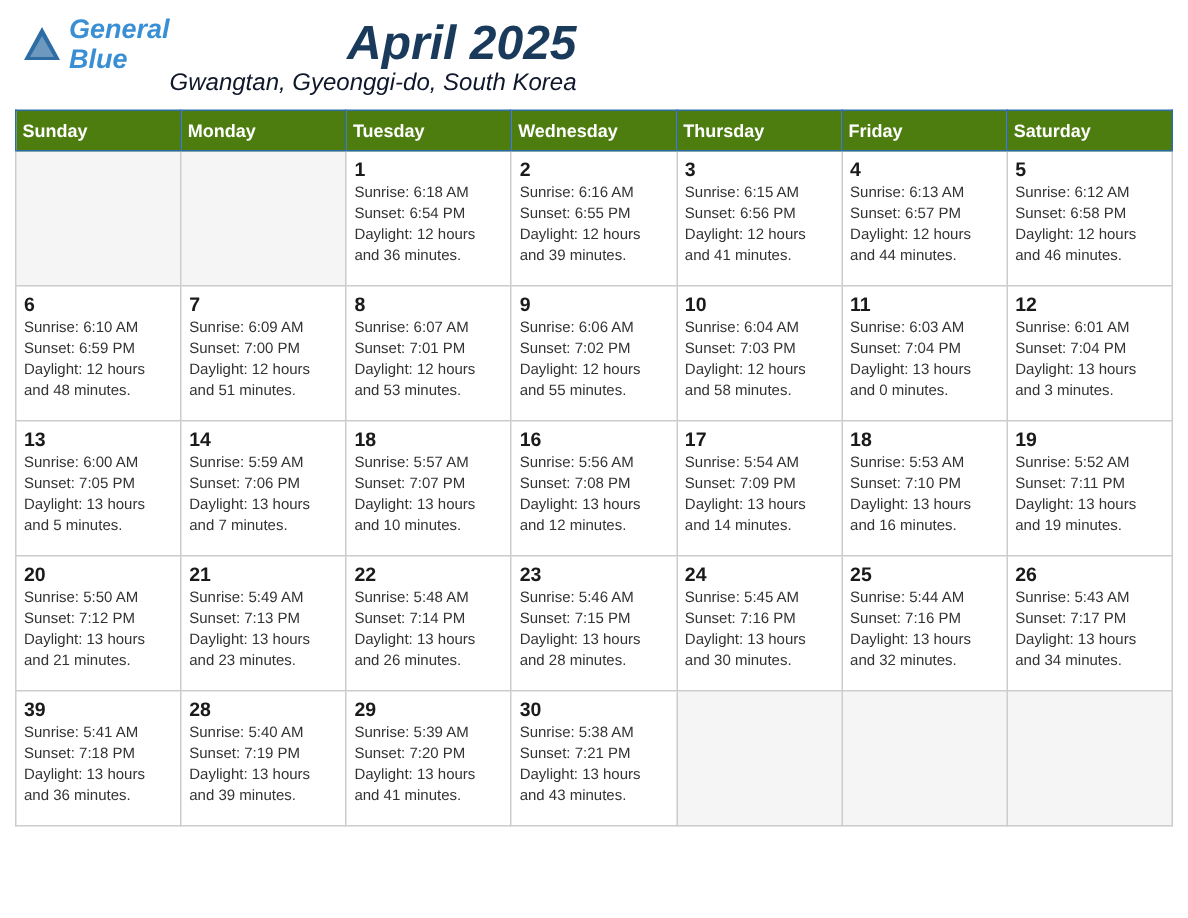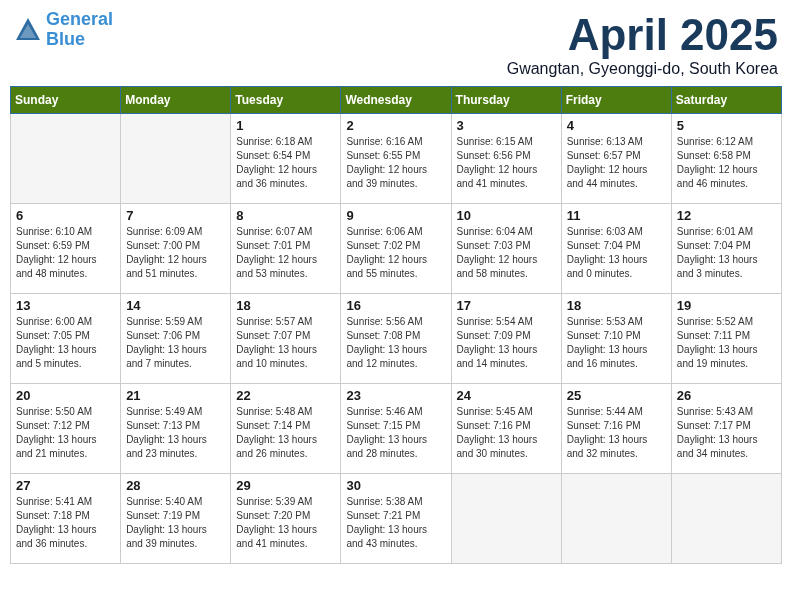--- a/index.html
+++ b/index.html
@@ -5,24 +5,24 @@
     * { box-sizing: border-box; margin: 0; padding: 0; }
     body {
       font-family: Arial, sans-serif;
       background: #fff;
       width: 792px;
       min-height: 612px;
       padding: 10px;
     }
     .header {
       display: flex;
-      justify-content: space-between;
       align-items: flex-start;
       margin-bottom: 8px;
       padding: 0 4px;
+      font-style: italic;
     }
     .logo {
       display: flex;
       align-items: center;
       gap: 4px;
     }
     .logo-text {
       font-size: 18px;
       font-weight: bold;
       color: #1a3a5c;
@@ -32,21 +32,21 @@
       color: #3a8fd4;
     }
     .logo-icon {
       width: 28px;
       height: 28px;
     }
     .title-block {
       text-align: right;
     }
     .month-title {
-      font-size: 44px;
+      font-size: 32px;
       font-weight: bold;
       color: #1a3a5c;
     }
     .location {
       font-size: 16px;
       color: #0f172a;
     }
     .calendar {
       width: 100%;
       border-collapse: collapse;
@@ -229,21 +229,21 @@
           <span class="day-num">25</span>
           <div class="day-info">Sunrise: 5:44 AM<br>Sunset: 7:16 PM<br>Daylight: 13 hours and 32 minutes.</div>
         </td>
         <td>
           <span class="day-num">26</span>
           <div class="day-info">Sunrise: 5:43 AM<br>Sunset: 7:17 PM<br>Daylight: 13 hours and 34 minutes.</div>
         </td>
       </tr>
       <tr>
         <td>
-          <span class="day-num">27</span>
+          <span class="day-num">39</span>
           <div class="day-info">Sunrise: 5:41 AM<br>Sunset: 7:18 PM<br>Daylight: 13 hours and 36 minutes.</div>
         </td>
         <td>
           <span class="day-num">28</span>
           <div class="day-info">Sunrise: 5:40 AM<br>Sunset: 7:19 PM<br>Daylight: 13 hours and 39 minutes.</div>
         </td>
         <td>
           <span class="day-num">29</span>
           <div class="day-info">Sunrise: 5:39 AM<br>Sunset: 7:20 PM<br>Daylight: 13 hours and 41 minutes.</div>
         </td>

